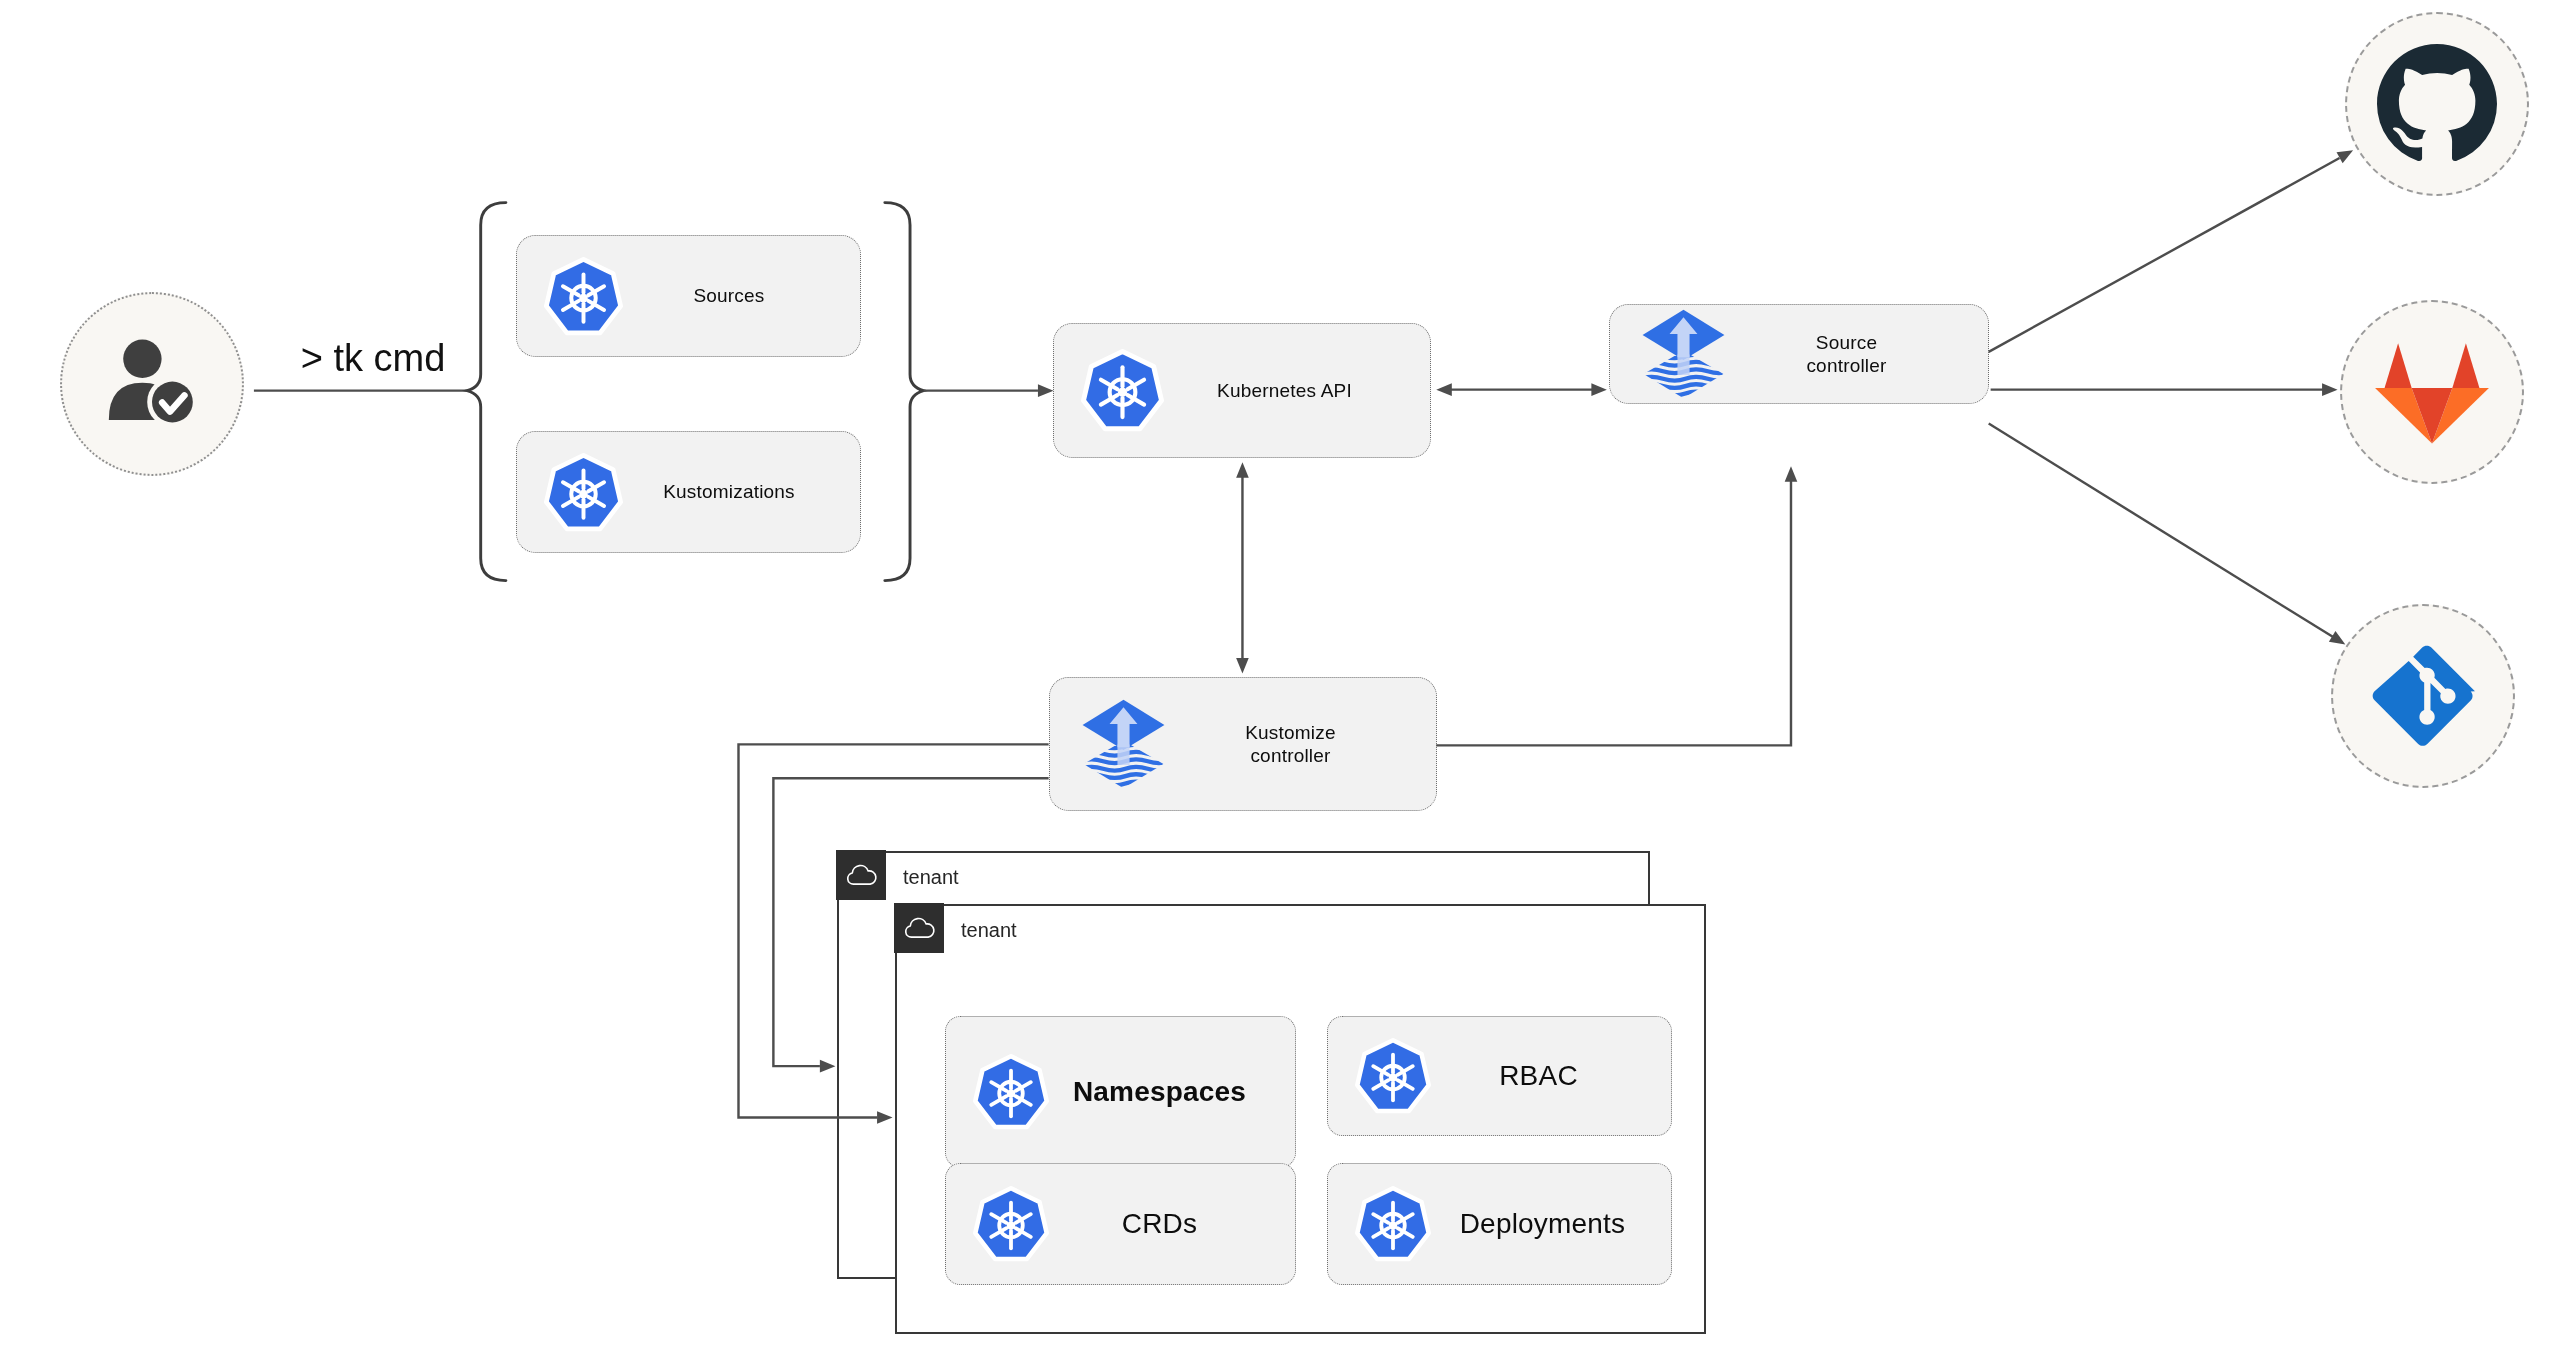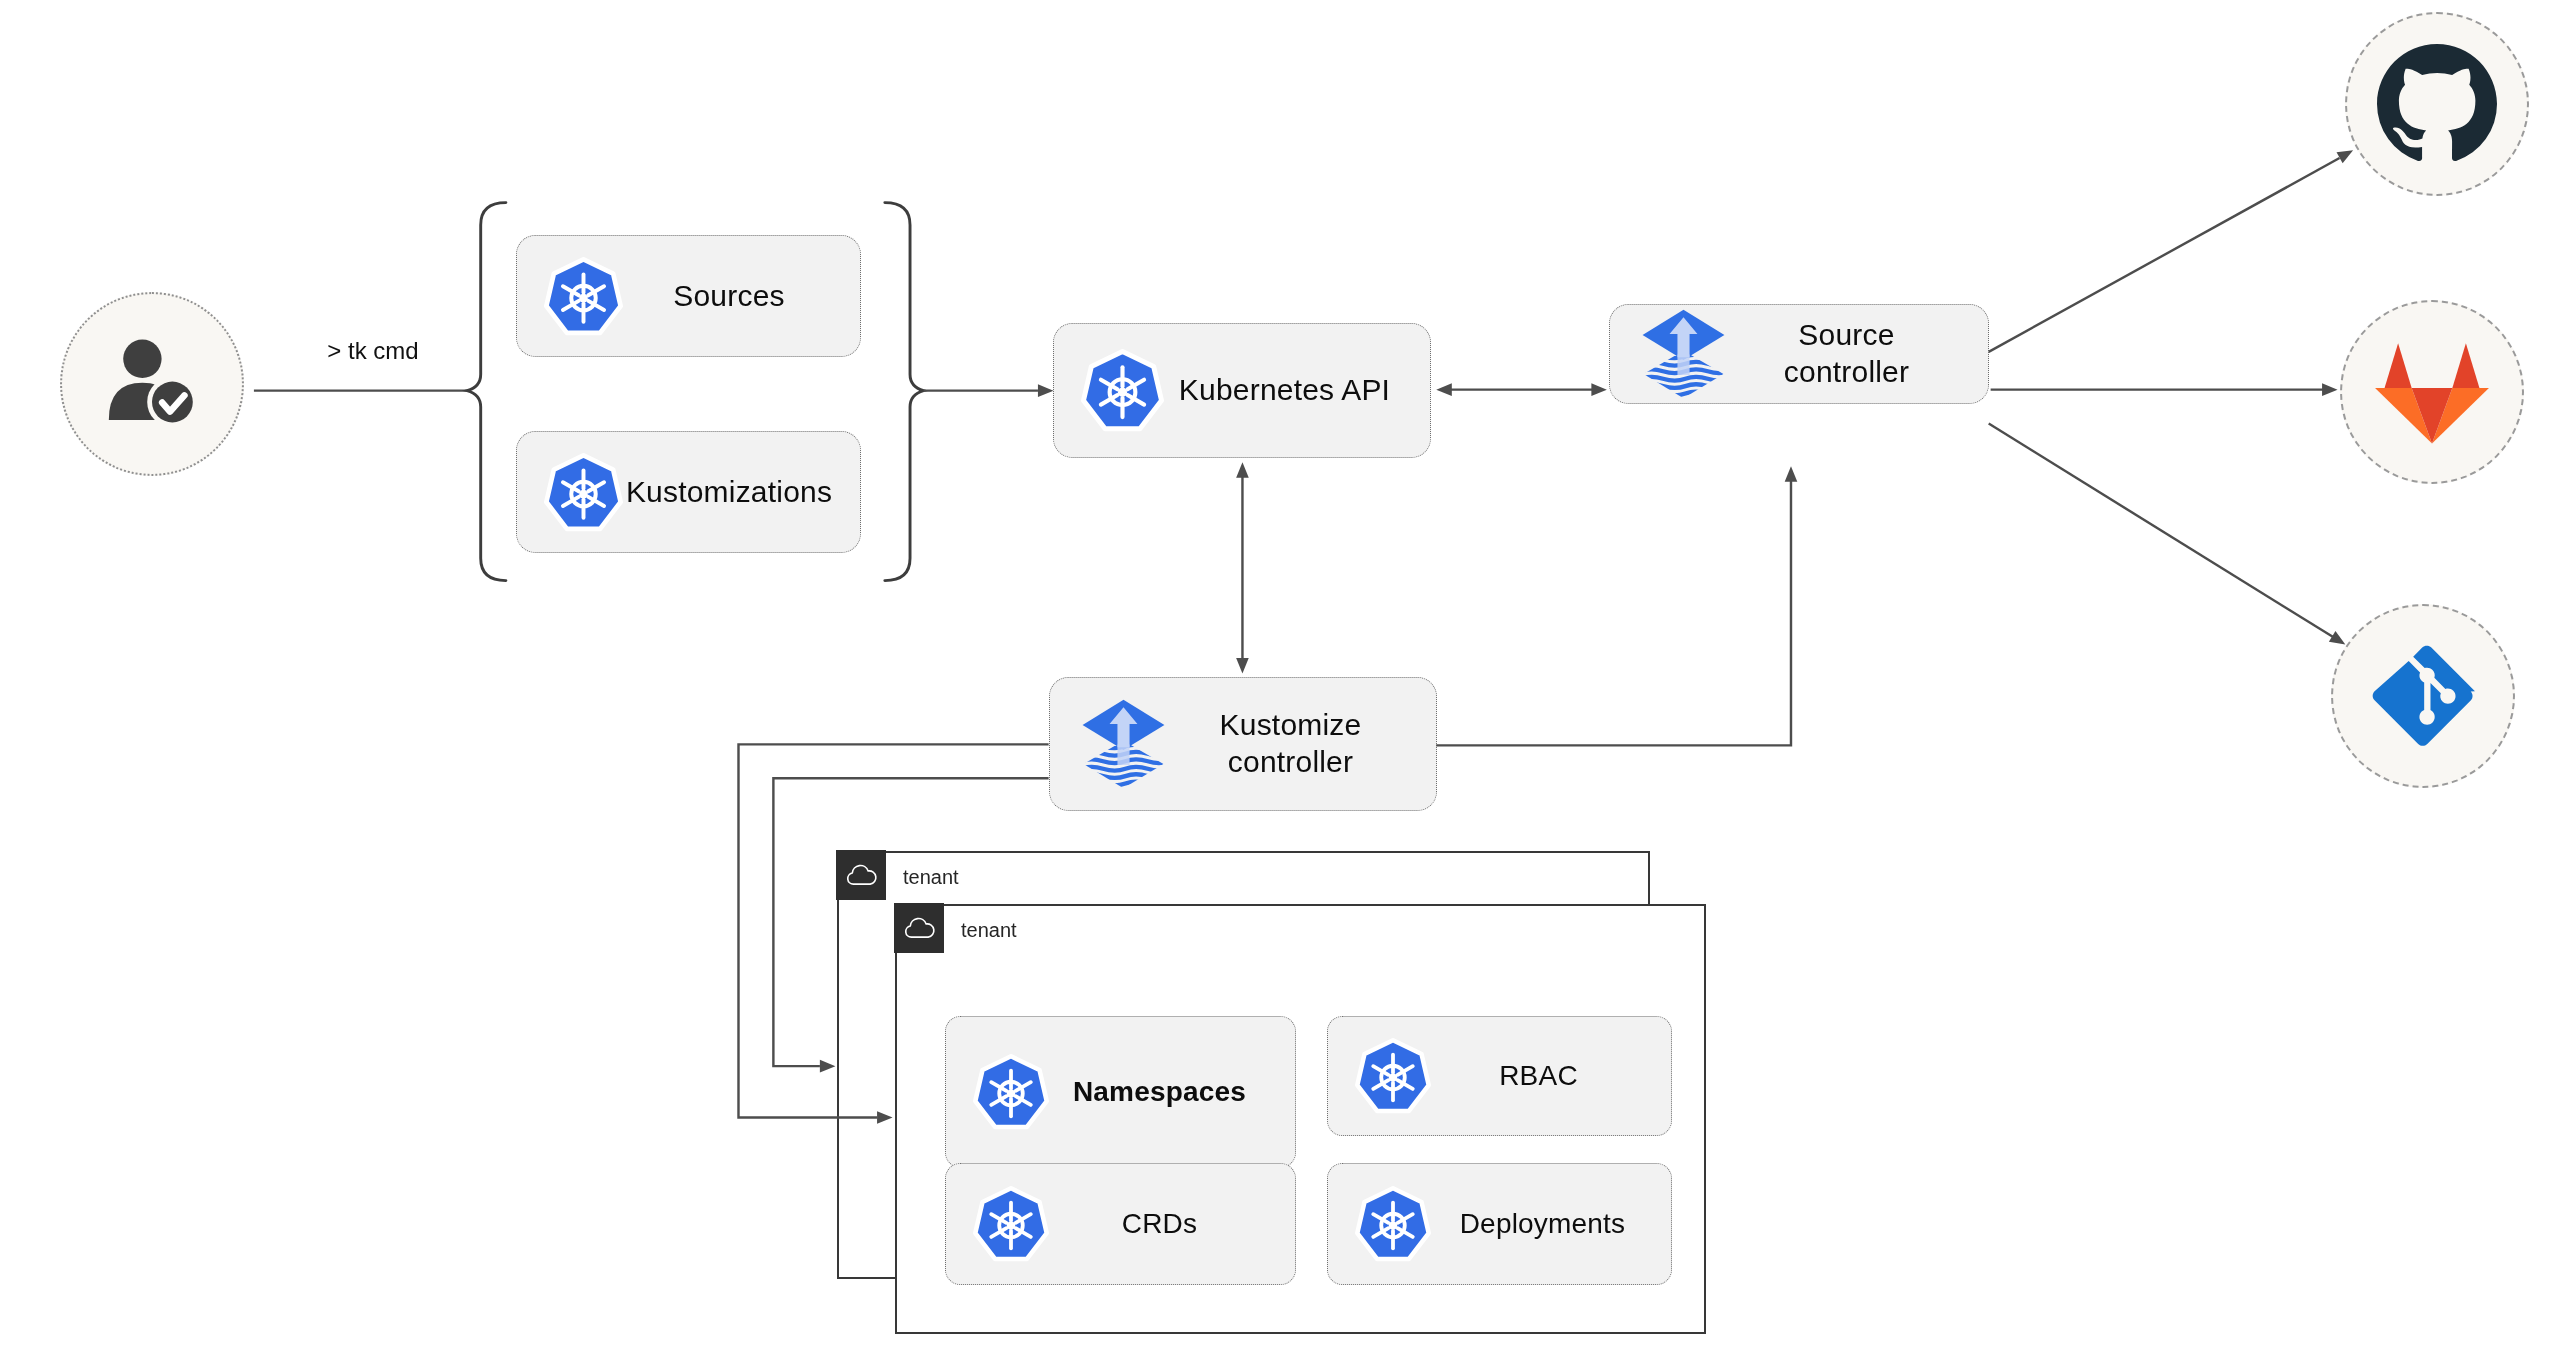--- a/index.html
+++ b/index.html
@@ -7,37 +7,37 @@
     position:relative; width:2576px; height:1355px; background:#ffffff;
     font-family:"Liberation Sans","DejaVu Sans",sans-serif; overflow:hidden;
   }
   
   .node {
     position:absolute; background:#f2f2f2; border:1.9px dotted #6f6f6f;
     border-radius:19.4px; display:flex; align-items:center; box-sizing:border-box;
   }
   .node .nicon { flex:0 0 auto; margin-left:27px; display:flex; }
   .node .nlabel {
-    flex:1; text-align:center; font-size:30px; color:#0d0d0d;
+    flex:1; text-align:center; font-size:19px; color:#0d0d0d;
     line-height:1.22; padding-right:25px; letter-spacing:0.2px;
   }
   .resource { border-radius:15.5px; }
   .resource .nlabel { font-size:28px; }
 
   
   .circle-badge {
     position:absolute; width:184px; height:184px; border-radius:50%;
     background:#f9f7f3; box-sizing:border-box;
     display:flex; align-items:center; justify-content:center;
   }
   .dashed { border:2.9px dashed #9a9a9a; }
   .dotted-fine { border:2.9px dotted #8f8f8f; }
 
   .cmd-label {
-    position:absolute; font-size:24px; color:#111; text-align:center;
+    position:absolute; font-size:38px; color:#111; text-align:center;
     width:184px; left:281px; top:337px;
   }
 
   
   .tenant {
     position:absolute; background:#ffffff; border:2.9px solid #383838; box-sizing:border-box;
   }
   .tenant-header {
     position:absolute; top:-2.9px; left:-2.9px; width:50px; height:50px;
     background:#2e2e2e; display:flex; align-items:center; justify-content:center;

